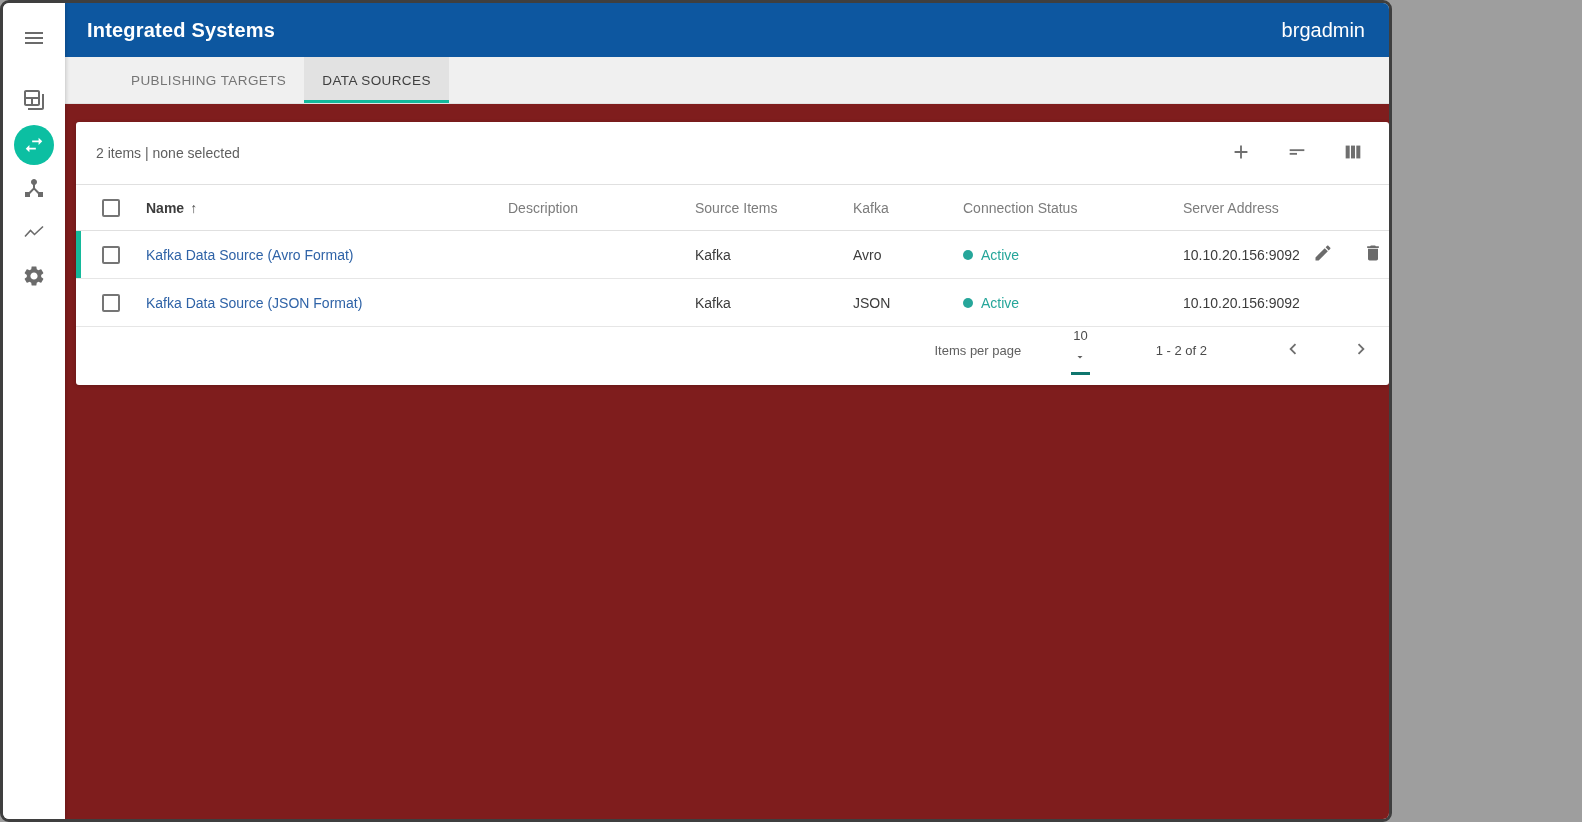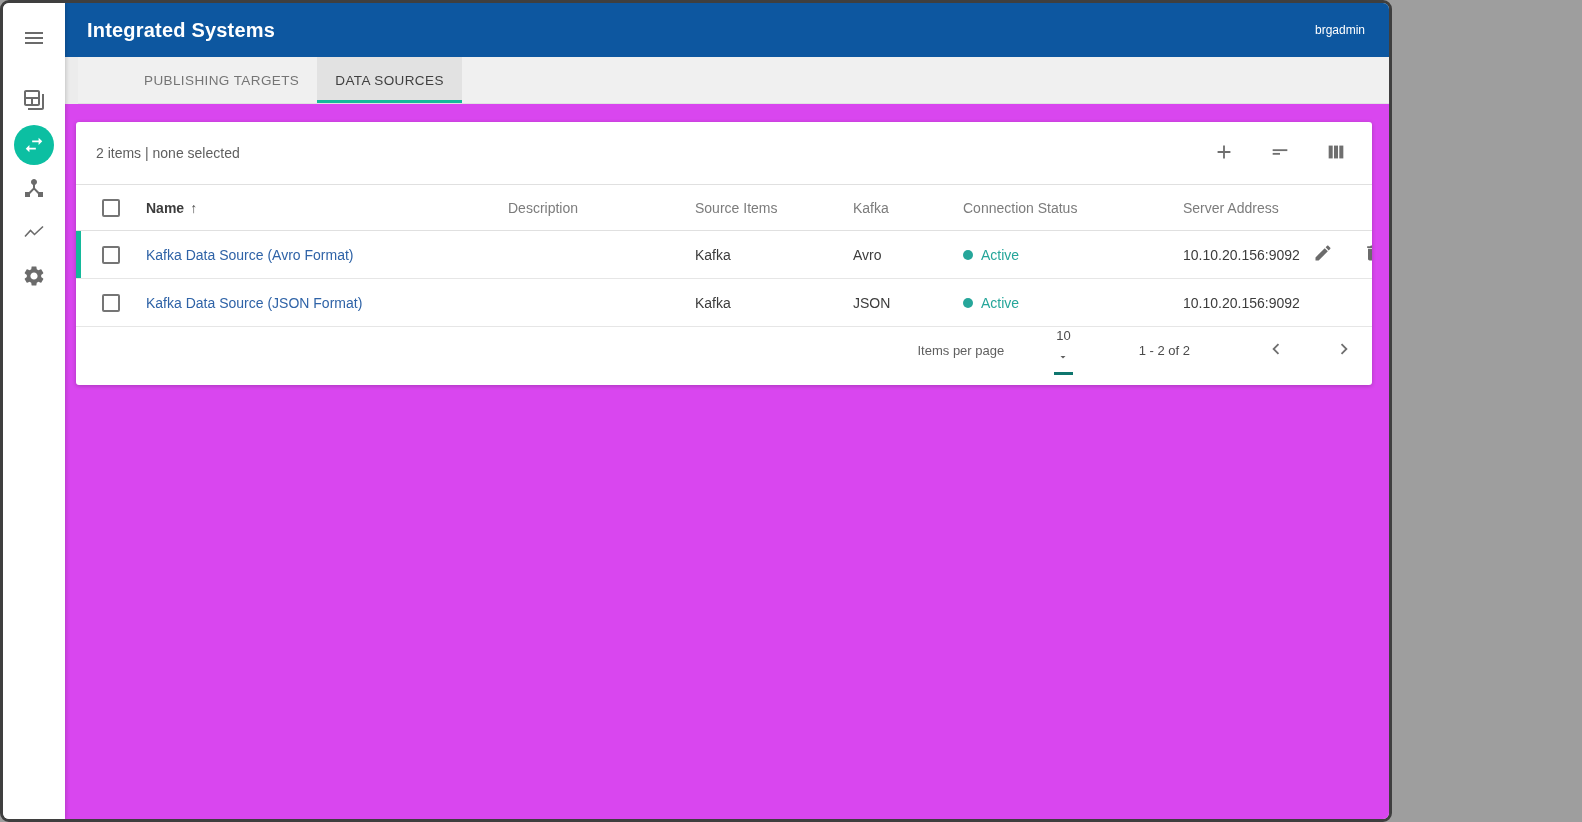--- a/index.html
+++ b/index.html
@@ -44,49 +44,48 @@
   
   .main { flex: 1; display: flex; flex-direction: column; min-width: 0; }
 
   .appbar {
     height: 54px; flex: 0 0 54px;
     background: #0d57a0;
     display: flex; align-items: center; justify-content: space-between;
     padding: 0 24px 0 22px;
   }
   .appbar .title { color: #ffffff; font-size: 20px; font-weight: bold; letter-spacing: .2px; }
-  .appbar .user { color: #ffffff; font-size: 12px; }
+  .appbar .user { color: #ffffff; font-size: 20px; }
 
   .tabbar {
     height: 47px; flex: 0 0 47px;
     background: #f0f0f0;
     display: flex; align-items: stretch;
     padding-left: 48px;
     border-bottom: 1px solid #e2e2e2;
-    margin-left: 13px;
   }
   .tab {
     display: flex; align-items: center;
     padding: 0 18px;
     font-size: 13.5px; letter-spacing: .4px;
     color: #757575; font-weight: 500;
     cursor: pointer; border: none; background: transparent;
     position: relative;
   }
   .tab.active {
     background: #e2e2e2;
     color: #3f3f3f;
   }
   .tab.active::after {
     content: ""; position: absolute; left: 0; right: 0; bottom: 0;
     height: 3px; background: #14b99b;
   }
 
   
-  .content { flex: 1; padding: 18px 17px 0 11px; background: #d946ef; }
+  .content { flex: 1; padding: 18px 0 0 11px; background: #7f1d1d; }
   .card {
     background: #ffffff;
     border-radius: 3px;
     box-shadow: 0 1px 4px rgba(0,0,0,0.22);
     overflow: hidden;
   }
 
   .toolbar {
     height: 62px;
     display: flex; align-items: center; justify-content: space-between;

